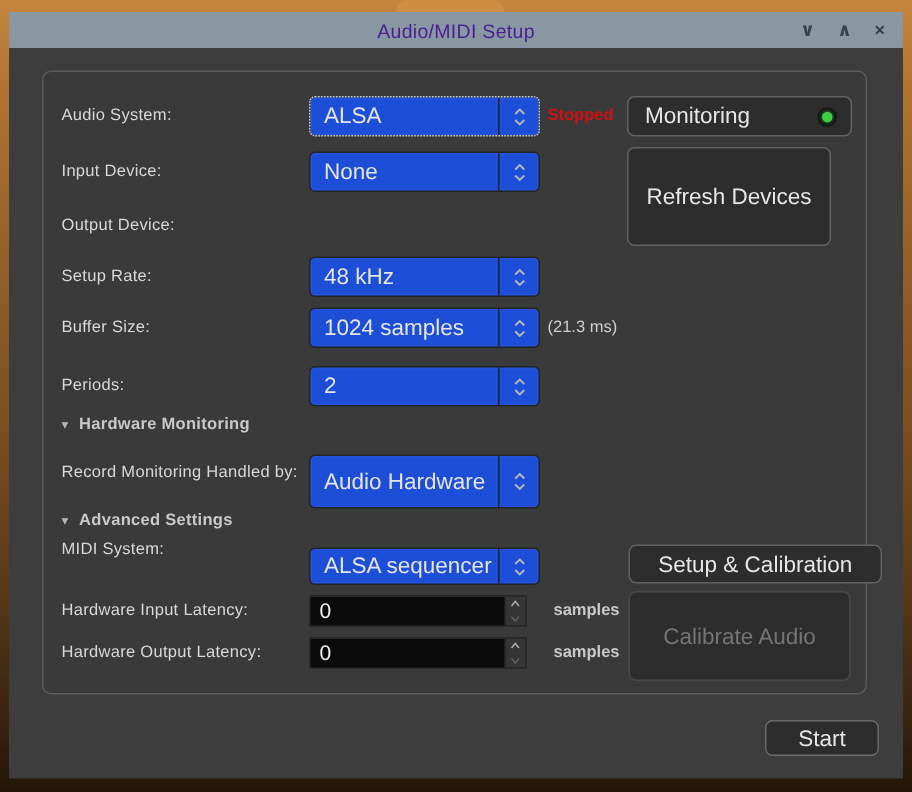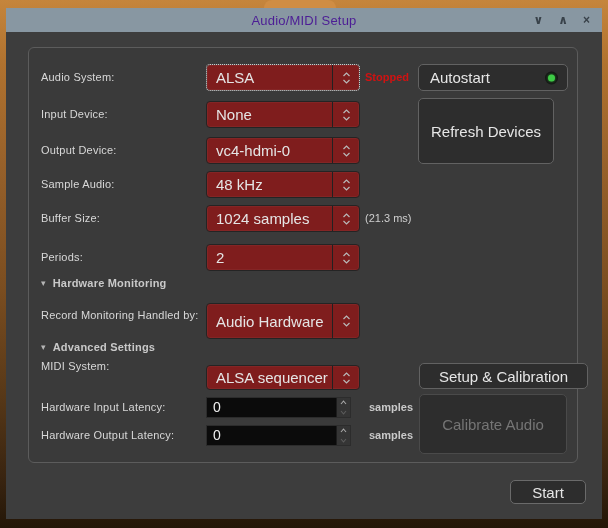--- a/index.html
+++ b/index.html
@@ -17,21 +17,21 @@
   .win-controls{position:absolute;right:12px;top:0;height:100%;display:flex;align-items:center;gap:15px;}
   .win-controls span{color:#39424a;font-weight:bold;font-size:12px;line-height:1;cursor:default;}
   .content{position:absolute;left:6px;right:6px;top:32px;bottom:9px;background:#3d3d3d;}
   .panel{
     position:absolute;left:22px;top:15px;width:550px;height:416px;box-sizing:border-box;
     background:#3a3a3a;border:1px solid #5c5c5c;border-radius:6px;
   }
   .lbl{position:absolute;left:12px;color:#d8d8d8;font-size:11px;letter-spacing:.2px;white-space:nowrap;}
   .combo{
     position:absolute;left:177px;width:154px;height:27px;box-sizing:border-box;
-    background:#7f1d1d;border:1px solid #242424;border-radius:4px;
+    background:#1d4ed8;border:1px solid #242424;border-radius:4px;
     display:flex;align-items:center;color:#e5e5e5;font-size:15px;
     box-shadow:inset 0 0 0 1px rgba(255,255,255,0.04);
   }
   .combo.focused{outline:1px dotted #cccccc;outline-offset:-1px;border-color:#4e4e4e;}
   .combo .txt{flex:1;padding-left:9px;white-space:nowrap;overflow:hidden;}
   .combo .arrows{width:26px;align-self:stretch;display:flex;align-items:center;justify-content:center;border-left:1px solid #212121;}
   .status{position:absolute;left:336px;top:16px;height:27px;line-height:27px;color:#d01212;font-size:11px;font-weight:bold;}
   .note{position:absolute;left:336px;top:157px;height:27px;line-height:27px;color:#cfcfcf;font-size:11px;}
   .section{position:absolute;left:12px;display:flex;align-items:center;gap:7px;color:#c9c9c9;font-size:11px;font-weight:bold;letter-spacing:.2px;cursor:default;}
   .section .tri{color:#b5b5b5;font-size:9px;font-weight:normal;}
@@ -75,50 +75,42 @@
     <div class="combo focused" style="top:16px;">
       <span class="txt">ALSA</span>
       <span class="arrows">
         <svg width="9" height="14" viewBox="0 0 9 14">
             <path d="M1.5 5 L4.5 2 L7.5 5 M1.5 9 L4.5 12 L7.5 9" stroke="#b9b9b9" stroke-width="1.2" fill="none"></path>
           </svg>
       </span>
     </div>
     <span class="status">Stopped</span>
     <button class="btn autostart" style="left:389px;top:16px;width:150px;height:27px;">
-      <span>Autostart</span>
+      <span>Monitoring</span>
       <span class="led-well">
           <span class="led"></span>
         </span>
     </button>
 
     <span class="lbl" style="top:53px;line-height:27px;">Input Device:</span>
     <div class="combo" style="top:53px;">
       <span class="txt">None</span>
       <span class="arrows">
         <svg width="9" height="14" viewBox="0 0 9 14">
             <path d="M1.5 5 L4.5 2 L7.5 5 M1.5 9 L4.5 12 L7.5 9" stroke="#b9b9b9" stroke-width="1.2" fill="none"></path>
           </svg>
       </span>
     </div>
     <button class="btn" style="left:389px;top:50px;width:136px;height:66px;">
       <span>Refresh Devices</span>
     </button>
 
     <span class="lbl" style="top:89px;line-height:27px;">Output Device:</span>
-    <div class="combo" style="top:89px;">
-      <span class="txt">vc4-hdmi-0</span>
-      <span class="arrows">
-        <svg width="9" height="14" viewBox="0 0 9 14">
-            <path d="M1.5 5 L4.5 2 L7.5 5 M1.5 9 L4.5 12 L7.5 9" stroke="#b9b9b9" stroke-width="1.2" fill="none"></path>
-          </svg>
-      </span>
-    </div>
-
-    <span class="lbl" style="top:123px;line-height:27px;">Sample Audio:</span>
+
+    <span class="lbl" style="top:123px;line-height:27px;">Setup Rate:</span>
     <div class="combo" style="top:123px;">
       <span class="txt">48 kHz</span>
       <span class="arrows">
         <svg width="9" height="14" viewBox="0 0 9 14">
             <path d="M1.5 5 L4.5 2 L7.5 5 M1.5 9 L4.5 12 L7.5 9" stroke="#b9b9b9" stroke-width="1.2" fill="none"></path>
           </svg>
       </span>
     </div>
 
     <span class="lbl" style="top:157px;line-height:27px;">Buffer Size:</span>

